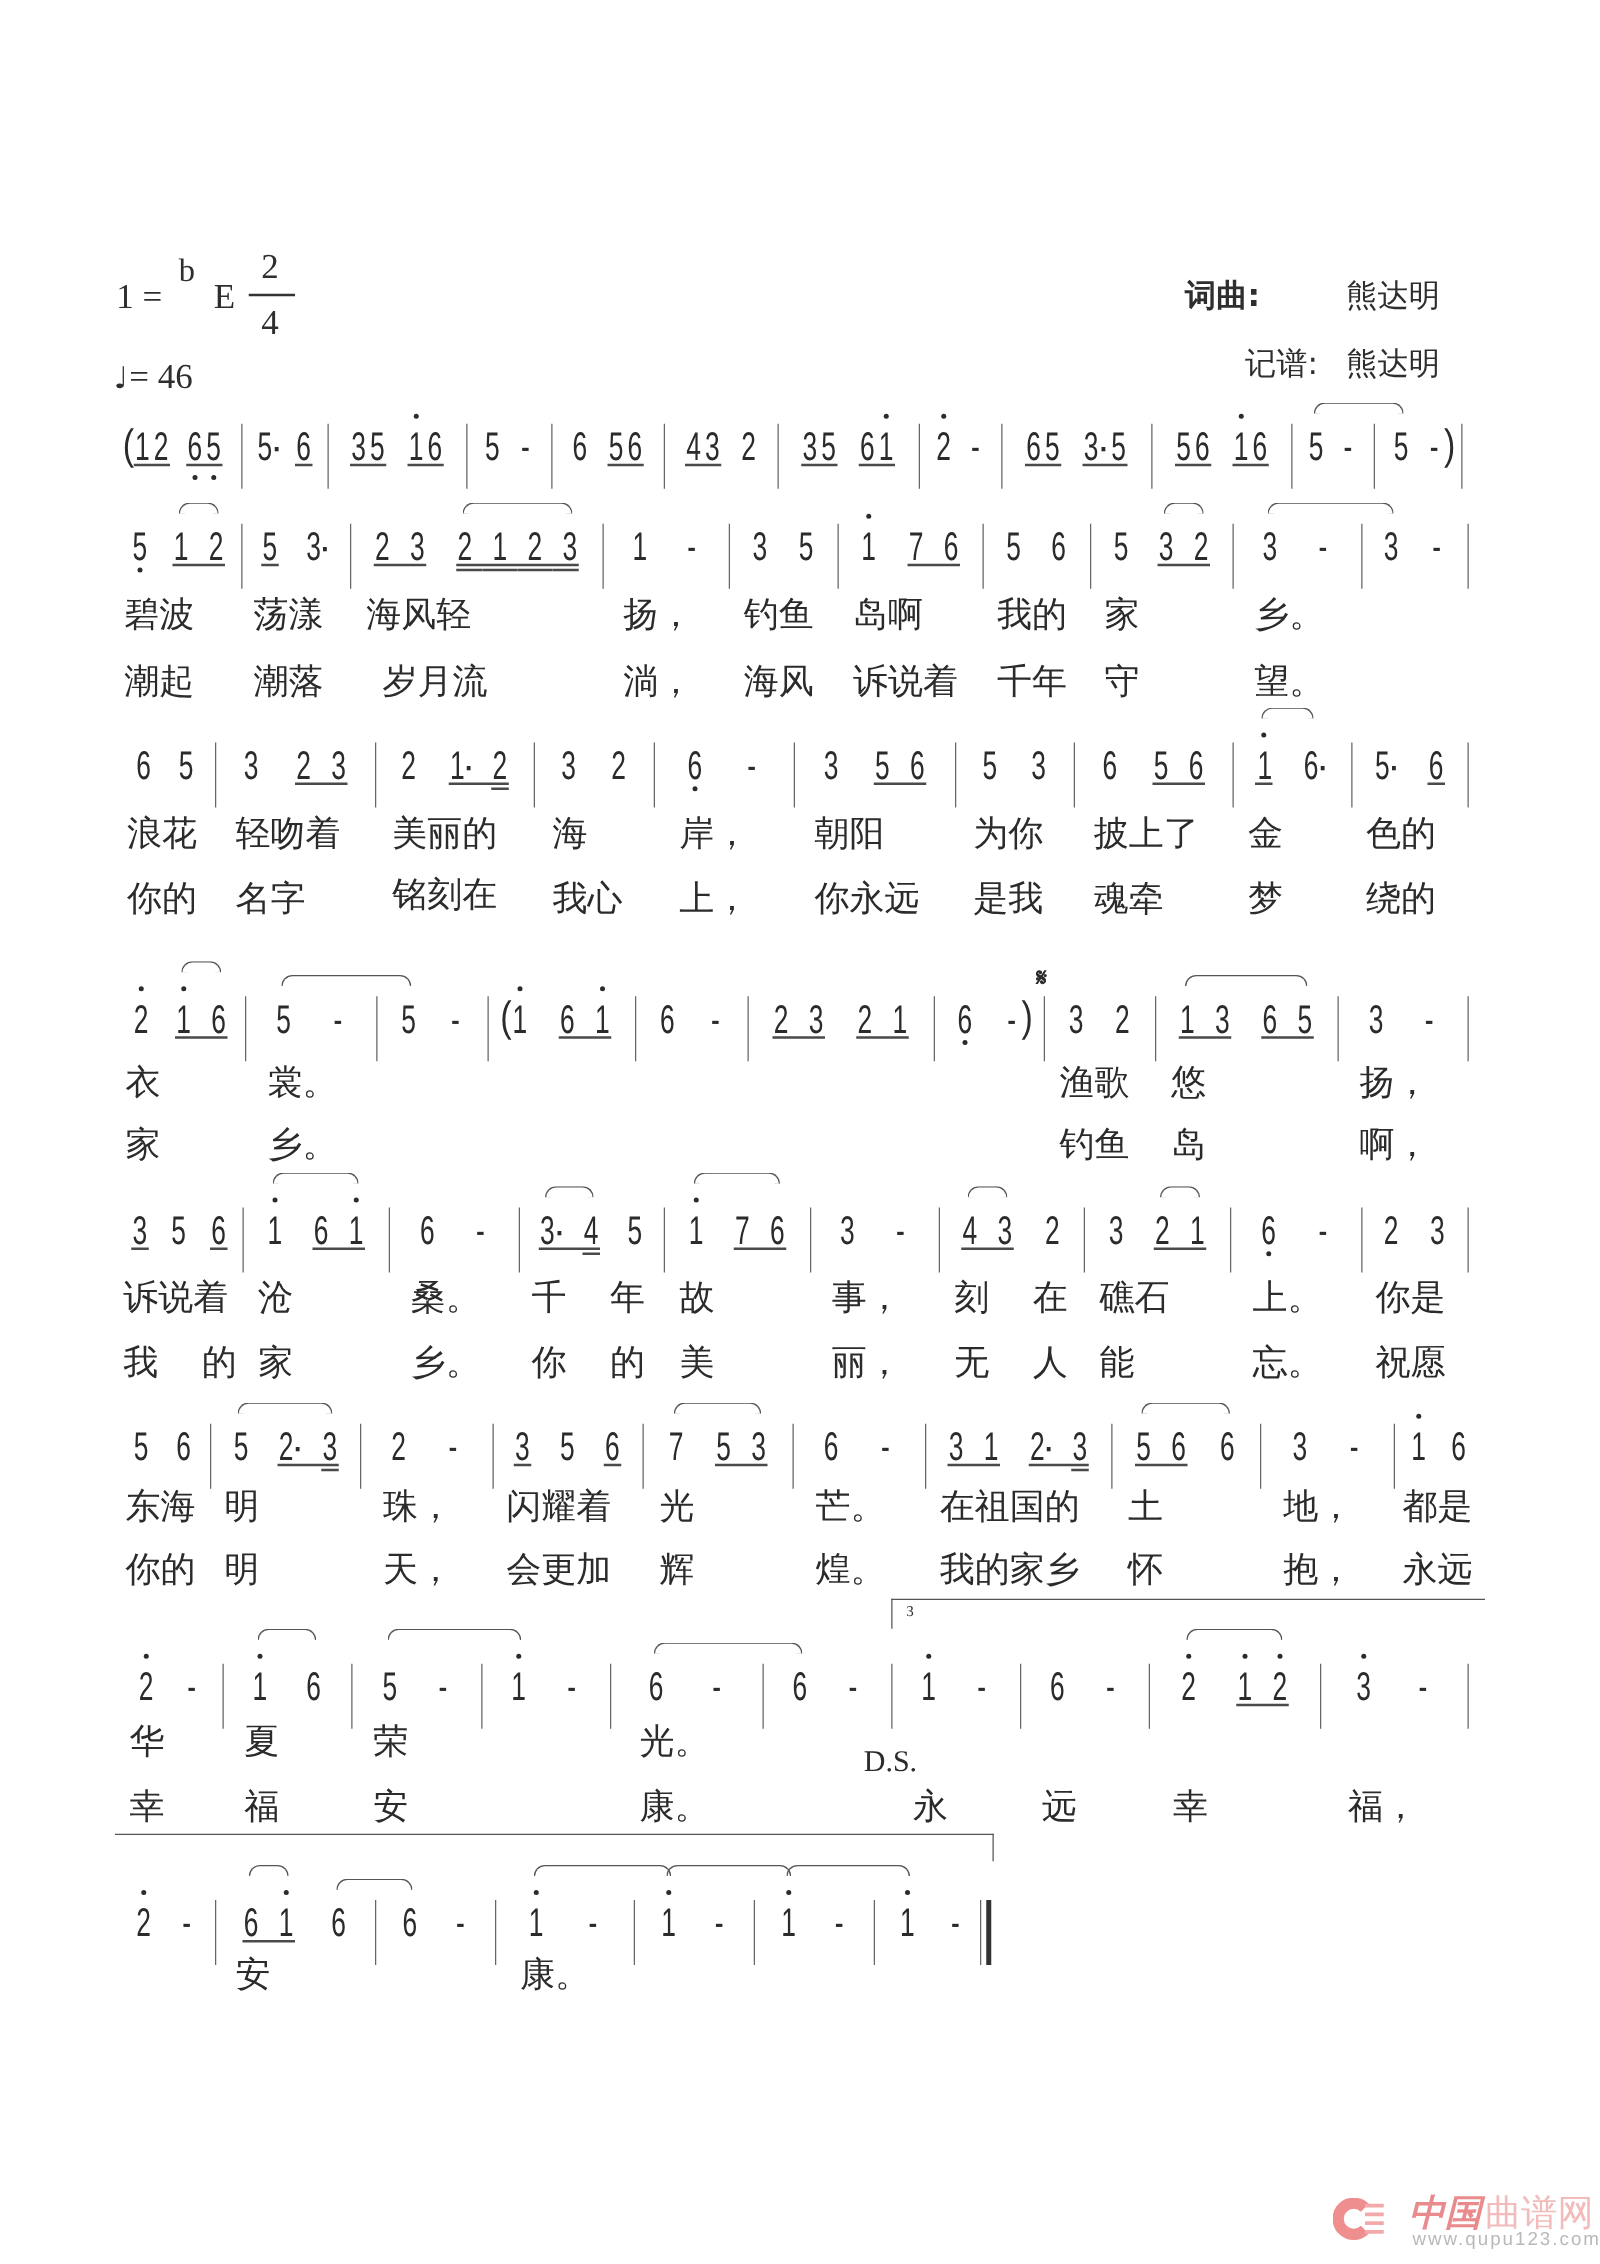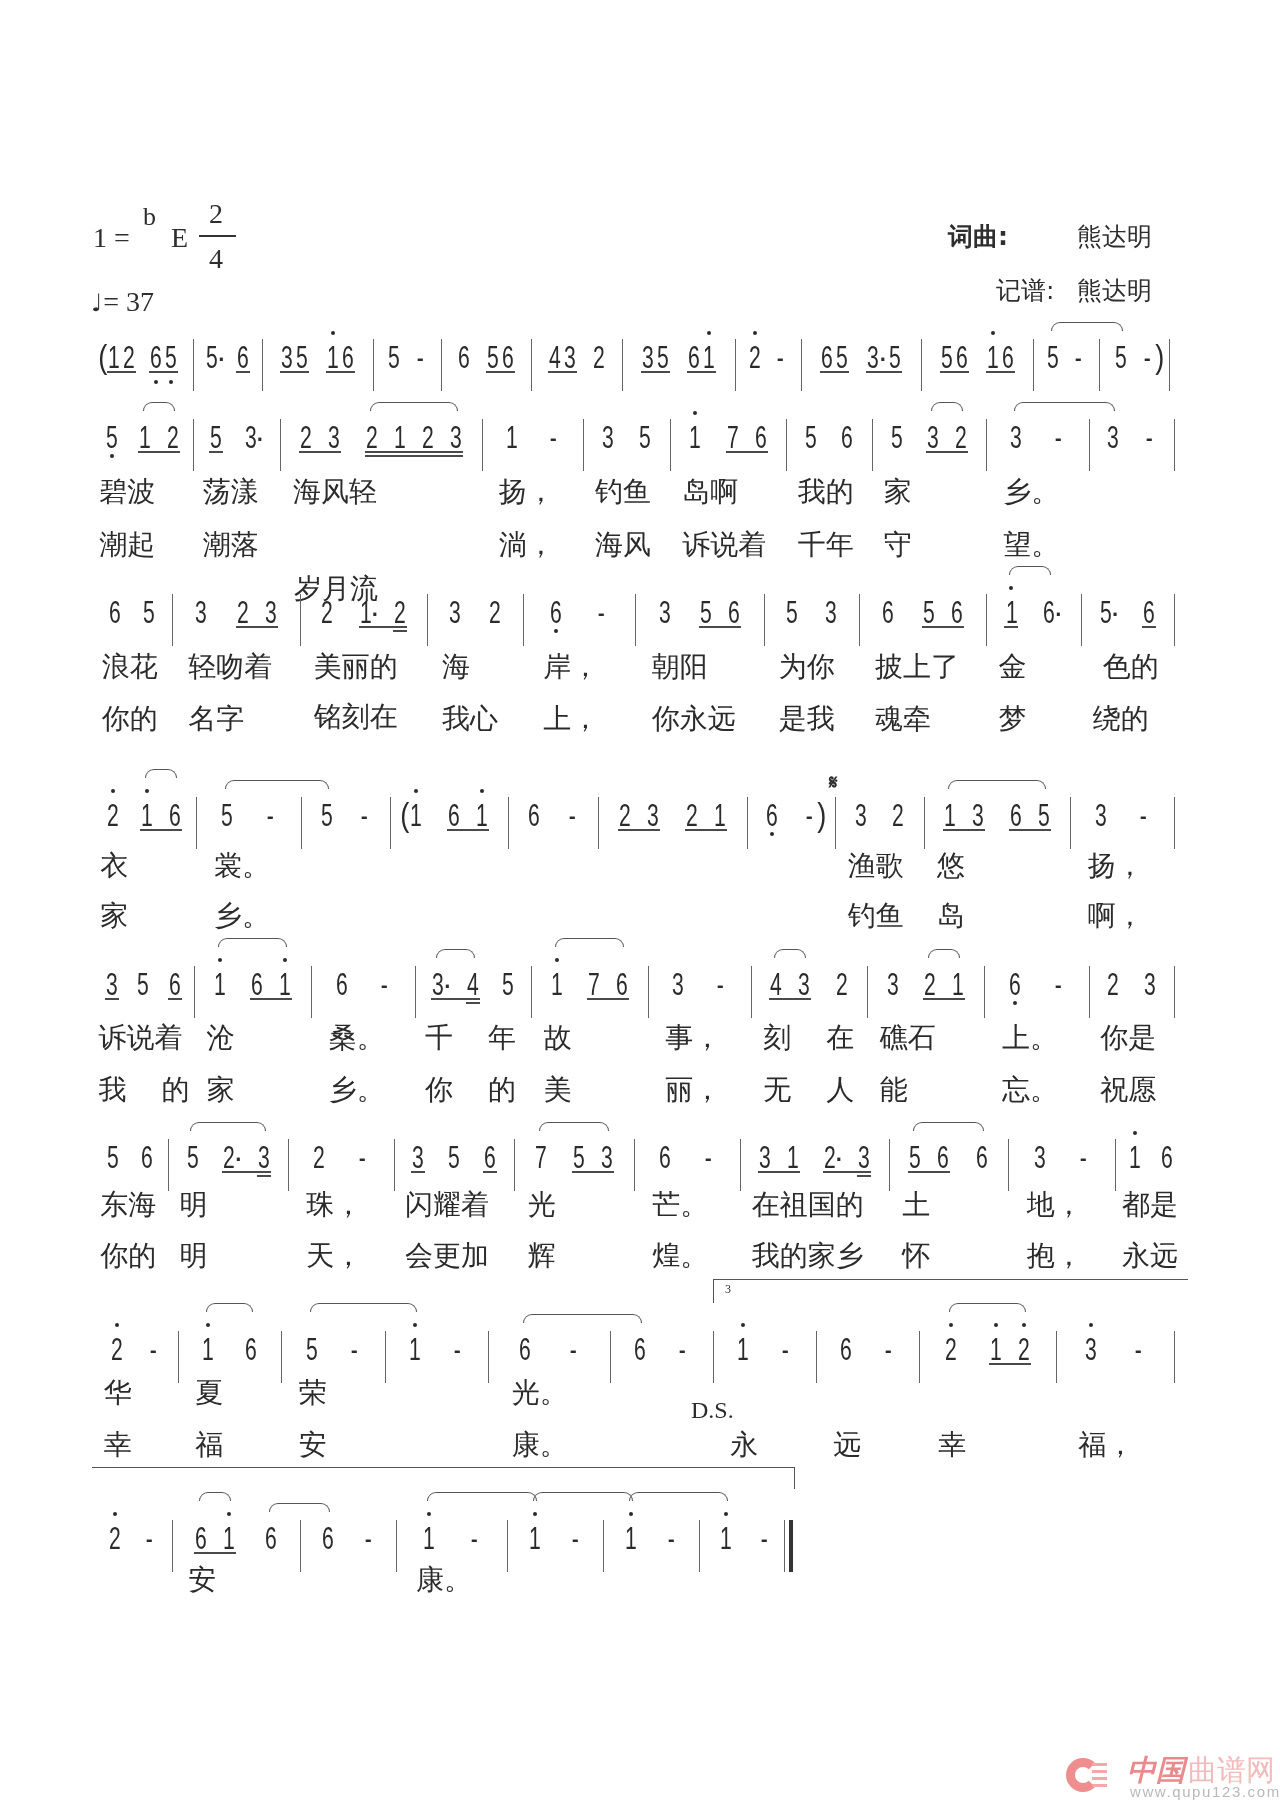--- a/index.html
+++ b/index.html
@@ -67,21 +67,21 @@
 
 
   <div class="hdr key-label">1 =</div>
   <div class="hdr key-acc">b</div>
   <div class="hdr key-tonic">E</div>
   <div class="hdr ts-num">2</div>
   <div class="ts-line"></div>
   <div class="hdr ts-den">4</div>
 
   <div class="hdr tempo">
-    <span class="tnote">♩</span><span class="tval">= 37</span>
+    <span class="tnote">♩</span><span class="tval">= 46</span>
   </div>
 
   <div class="hdr credit c1l">词曲:</div>
   <div class="hdr credit c1n">熊达明</div>
   <div class="hdr credit c2l">记谱:</div>
   <div class="hdr credit c2n">熊达明</div>
 
   <div id="score">
       <div class="staff-row" style="top: 337px; --pad: 1.5px;">
         <div class="measure" style="left: 94px; width: 97px;">
@@ -434,21 +434,21 @@
                 <span class="digit">2</span>
               </span>
             </span>
             <span class="note u2">
               <span class="dw">
                 <span class="digit">3</span>
               </span>
             </span>
           </span>
           <span class="lyric" style="top: 60px; left: 11.0078px;">海风轻</span>
-          <span class="lyric" style="top: 113px; left: 12px; margin-top: 44px;">岁月流</span>
+          <span class="lyric" style="top: 113px; left: 24px;">岁月流</span>
         </div>
         <div class="barline" style="left: 482px;"></div>
         <div class="measure" style="left: 484px; width: 97px;">
           <span class="group">
             <span class="note">
               <span class="dw">
                 <span class="digit">1</span>
               </span>
             </span>
           </span>
@@ -792,21 +792,21 @@
               <span class="aug">·</span>
             </span>
           </span>
           <span class="group beam">
             <span class="note">
               <span class="dw">
                 <span class="digit">6</span>
               </span>
             </span>
           </span>
-          <span class="lyric" style="top: 60px; left: 9.78906px; margin-left: 10px;">色的</span>
+          <span class="lyric" style="top: 60px; left: 9.78906px;">色的</span>
           <span class="lyric" style="top: 112px; left: 9.78906px;">绕的</span>
         </div>
         <div class="barline" style="left: 1174px;"></div>
       </div>
       <div class="staff-row" style="top: 795px; --pad: 8px;">
         <div class="measure" style="left: 94px; width: 100px;">
           <span class="group">
             <span class="note">
               <span class="dw">
                 <span class="digit">2</span>

